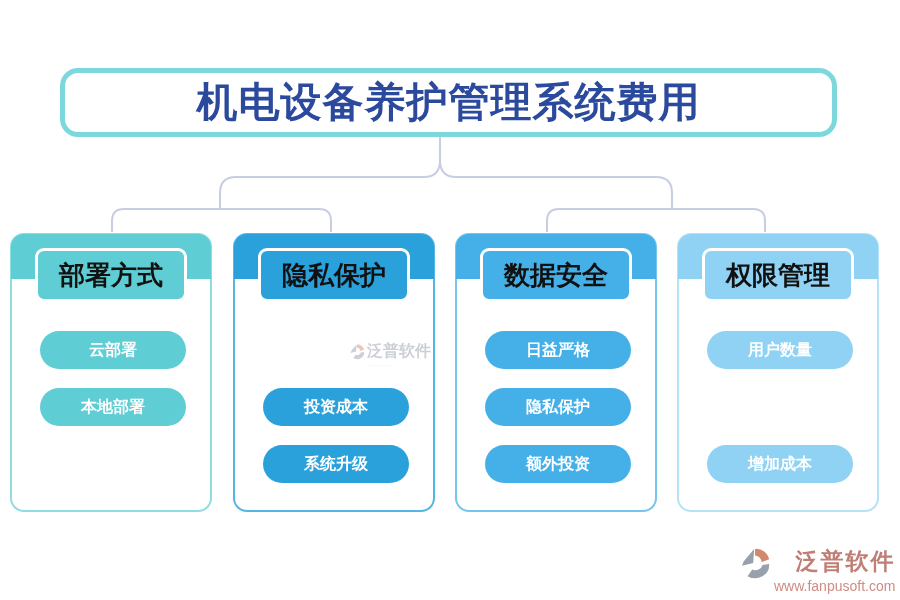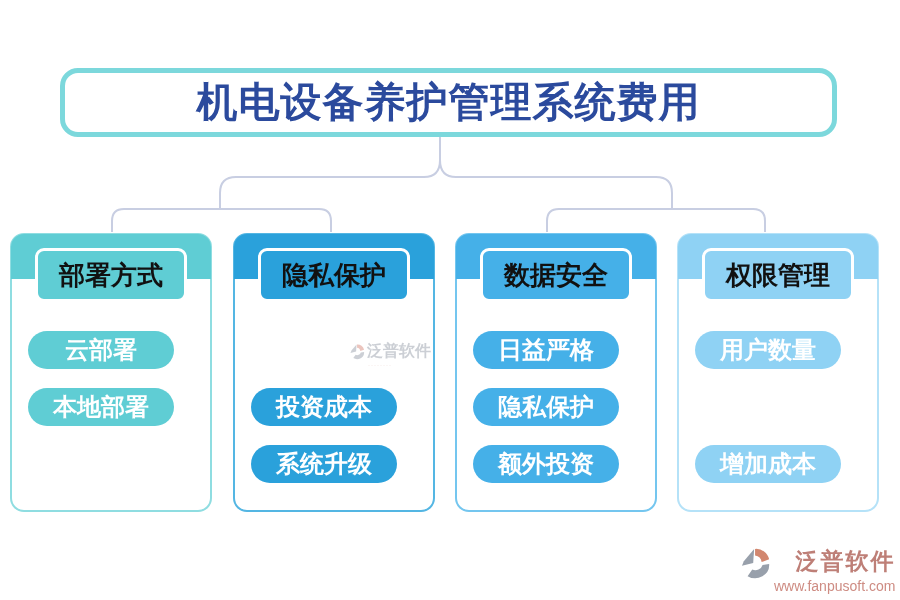--- a/index.html
+++ b/index.html
@@ -32,24 +32,24 @@
     background: var(--c); border-radius: 13px 13px 0 0;
   }
   .head {
     position: absolute; top: 13px; left: 50%; transform: translateX(-50%);
     width: 152px; height: 54px; background: var(--c);
     border: 3px solid #ffffff; border-radius: 9px;
     display: flex; align-items: center; justify-content: center;
   }
   .head span { font-size: 26px; font-weight: 700; color: var(--header-text, #111); }
   .pill {
-    position: absolute; left: 16px; width: 146px; height: 38px;
+    position: absolute; left: 28px; width: 146px; height: 38px;
     background: var(--c); border-radius: 19px;
     display: flex; align-items: center; justify-content: center;
-    font-size: 24px; font-weight: 700; color: var(--item-text, #fff);
+    font-size: 16px; font-weight: 700; color: var(--item-text, #fff);
   }
   .pill.p1 { top: 96px; }
   .pill.p2 { top: 153px; }
   .pill.p3 { top: 210px; }
 
   
   .wm-mini {
     position: absolute; left: 350px; top: 341px; z-index: 5; opacity: 0.5;
     display: flex; flex-direction: column; align-items: flex-start; pointer-events: none;
   }

